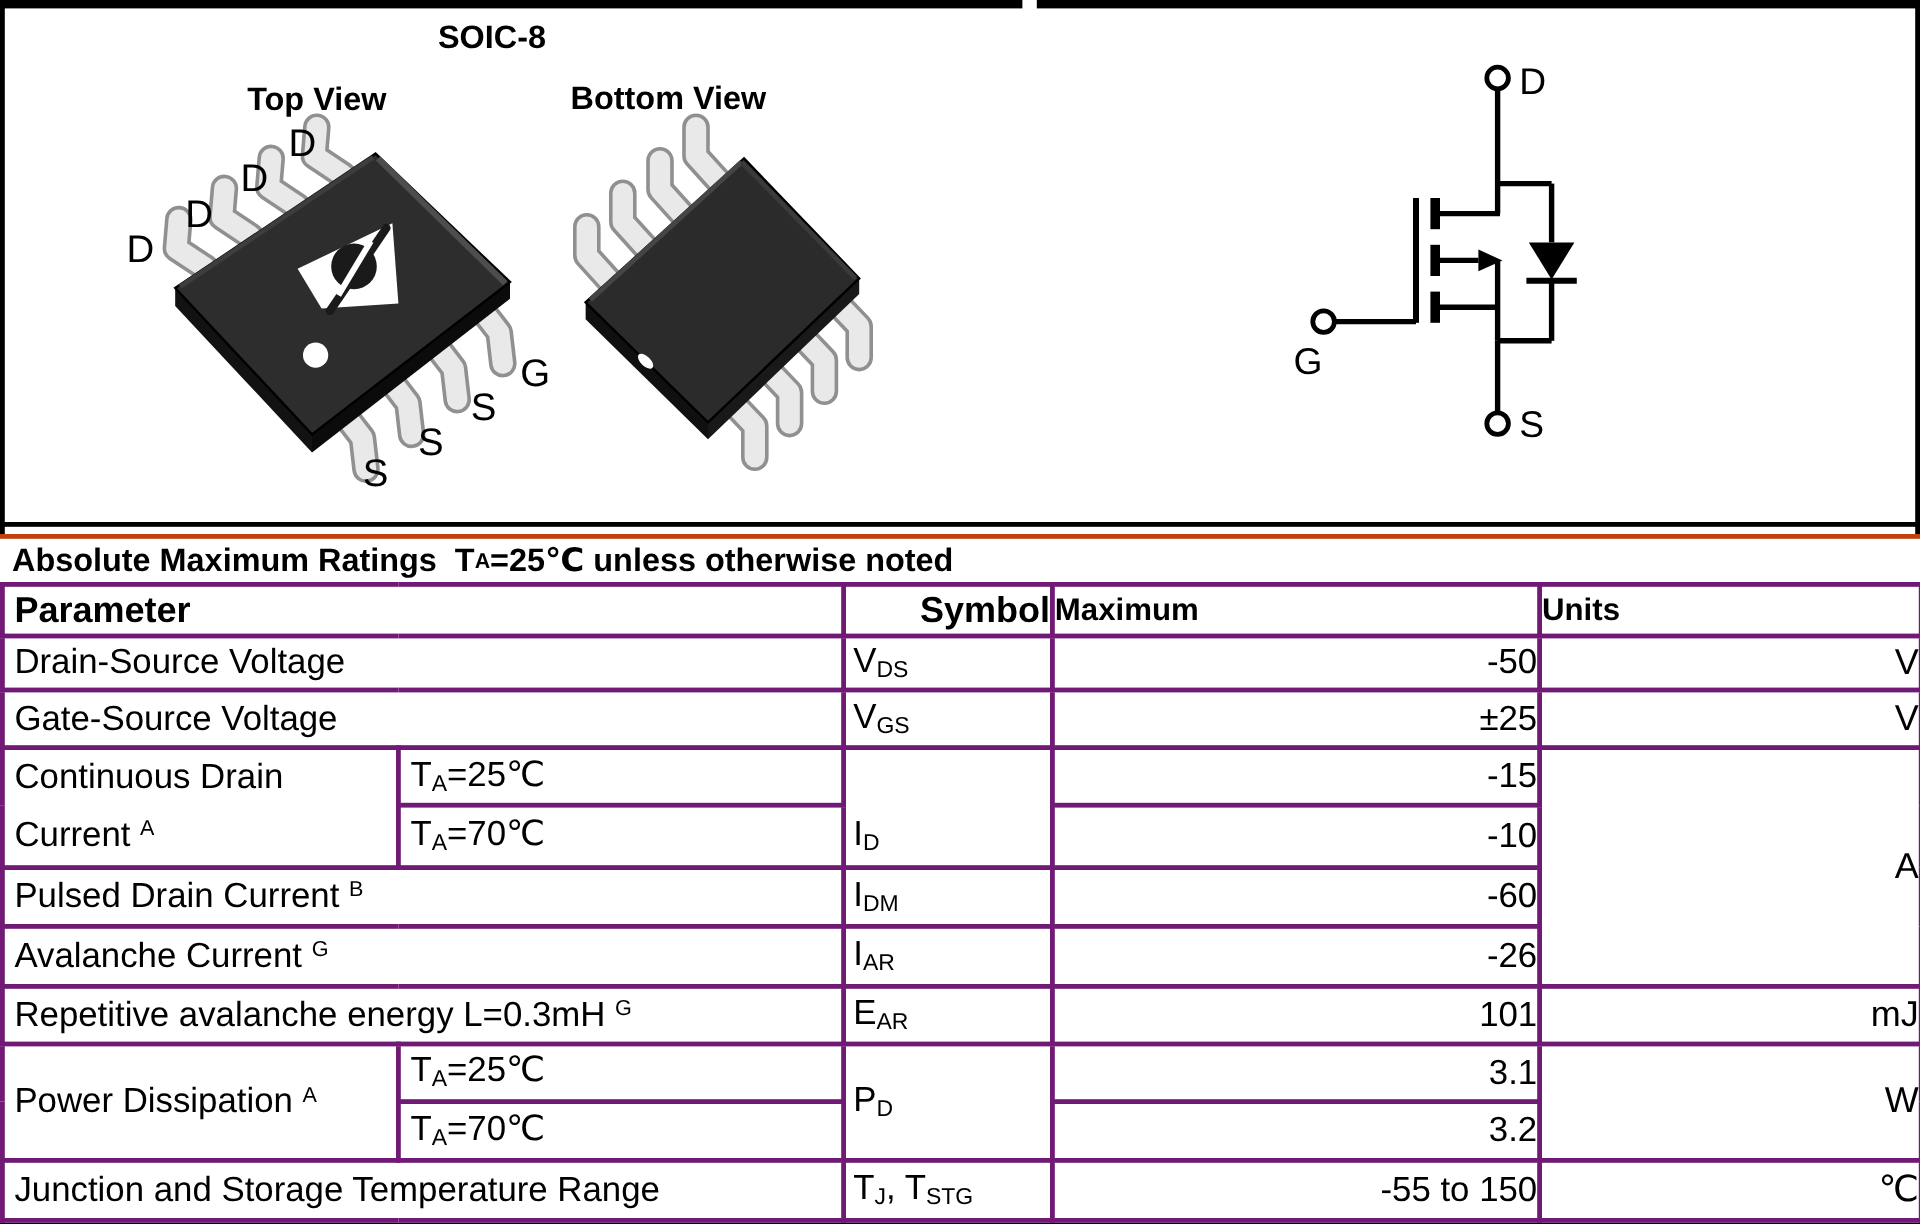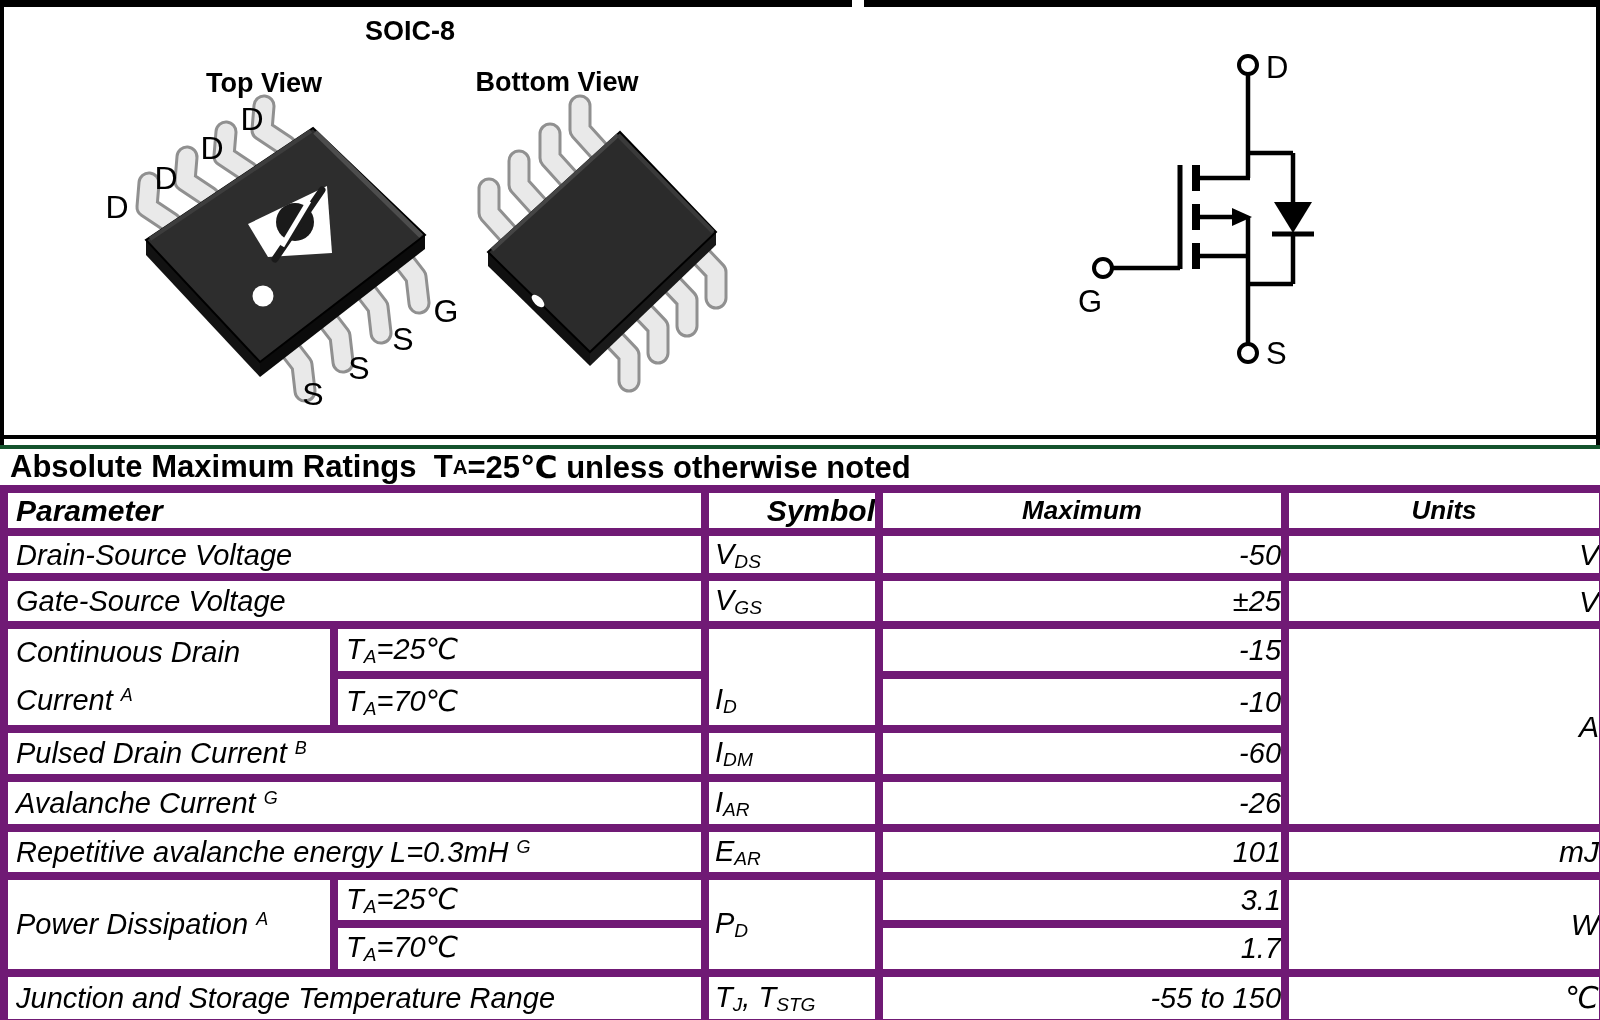--- a/index.html
+++ b/index.html
@@ -17,31 +17,31 @@
   #figure-svg { left:0; top:0; }
   .fig-title { font-size:27px; font-weight:bold; }
   .pin-label { font-size:32px; }
   .schem-label { font-size:31px; }
   .schem-line { stroke:#000; stroke-width:4.5; fill:none; }
   .pin-outer { fill:none; stroke:#909090; stroke-width:23; stroke-linecap:round; stroke-linejoin:round; }
   .pin-inner { fill:none; stroke:#e9e9e9; stroke-width:17; stroke-linecap:round; stroke-linejoin:round; }
 
   
   #amr-heading { left:0; top:445px; width:1600px; height:40px; background:#fff;
-                 border-top:4px solid #14532d; display:flex; align-items:center;
-                 padding-left:10px; font-size:31px; font-weight:bold; white-space:pre-wrap; }
+                 border-top:4px solid #c2410c; display:flex; align-items:center;
+                 padding-left:10px; font-size:27px; font-weight:bold; white-space:pre-wrap; }
 
   
   #amr-table { left:0; top:485px; width:1599px; border-collapse:collapse; table-layout:fixed;
                background:#fff; }
-  #amr-table td { border:8px solid #701a75; font-size:29px; line-height:1.18;
-                  padding:0 0 0 8px; vertical-align:middle; overflow:hidden;font-style:italic; }
+  #amr-table td { border:4px solid #701a75; font-size:29px; line-height:1.18;
+                  padding:0 0 0 8px; vertical-align:middle; overflow:hidden; }
   #amr-table td.c { text-align:right; padding:0; }
   #amr-table td.th-big { font-weight:bold; font-size:30px; }
-  #amr-table td.th-small { font-weight:bold; font-size:26px; text-align:center; padding:0; }
+  #amr-table td.th-small { font-weight:bold; font-size:26px; padding:0; }
   #amr-table td.symbol { padding-left:6px; }
   #amr-table td.units { font-size:30px; }
   #amr-table td.lh-tall { line-height:1.65; }
   #amr-table td.align-low { vertical-align:bottom; padding-bottom:6px; }
   .sub { font-size:0.66em; vertical-align:-0.22em; }
   .sup { font-size:0.62em; vertical-align:0.5em; }
 </style>
 </head>
 <body>
 
@@ -227,21 +227,21 @@
   </tr>
   <tr style="height:48px">
     <td rowspan="2">Power Dissipation <span class="sup">A</span></td>
     <td>T<span class="sub">A</span>=25℃</td>
     <td rowspan="2" class="symbol">P<span class="sub">D</span></td>
     <td class="c">3.1</td>
     <td rowspan="2" class="c units">W</td>
   </tr>
   <tr style="height:49px">
     <td>T<span class="sub">A</span>=70℃</td>
-    <td class="c">1.7</td>
+    <td class="c">3.2</td>
   </tr>
   <tr style="height:50px">
     <td colspan="2">Junction and Storage Temperature Range</td>
     <td class="symbol">T<span class="sub">J</span>, T<span class="sub">STG</span></td>
     <td class="c">-55 to 150</td>
     <td class="c units">℃</td>
   </tr>
 </tbody>
   </table>
 

